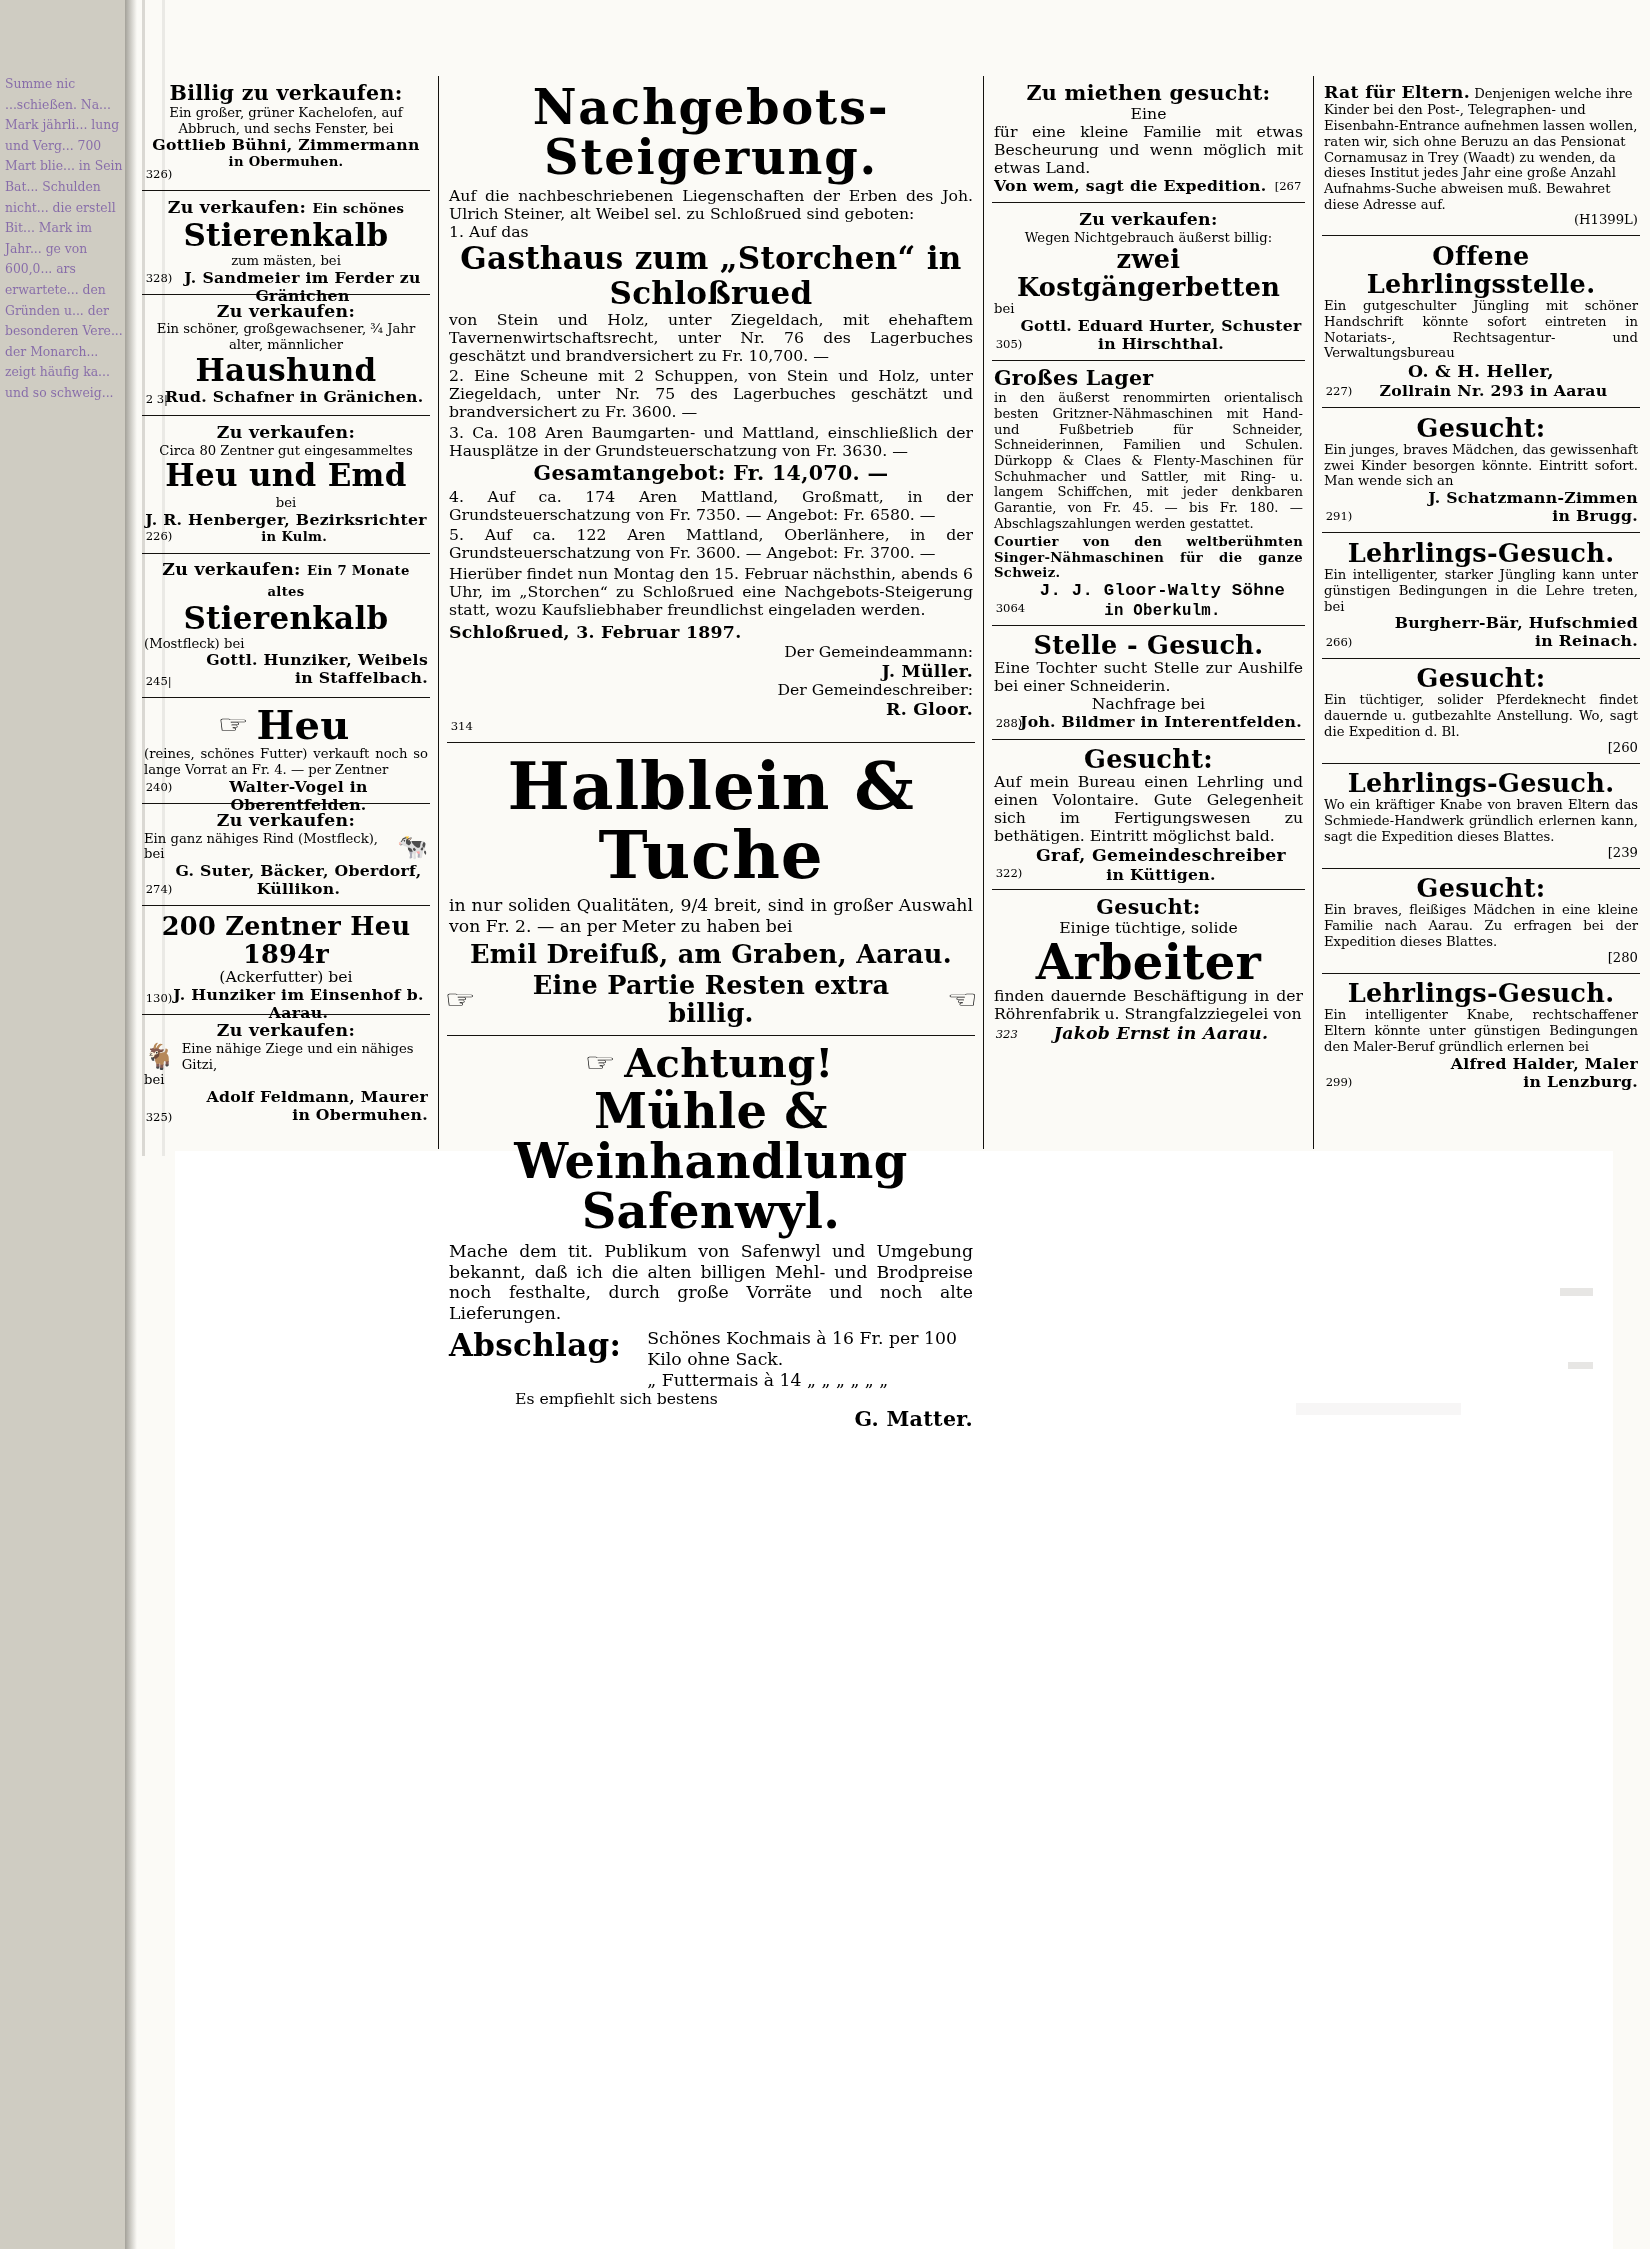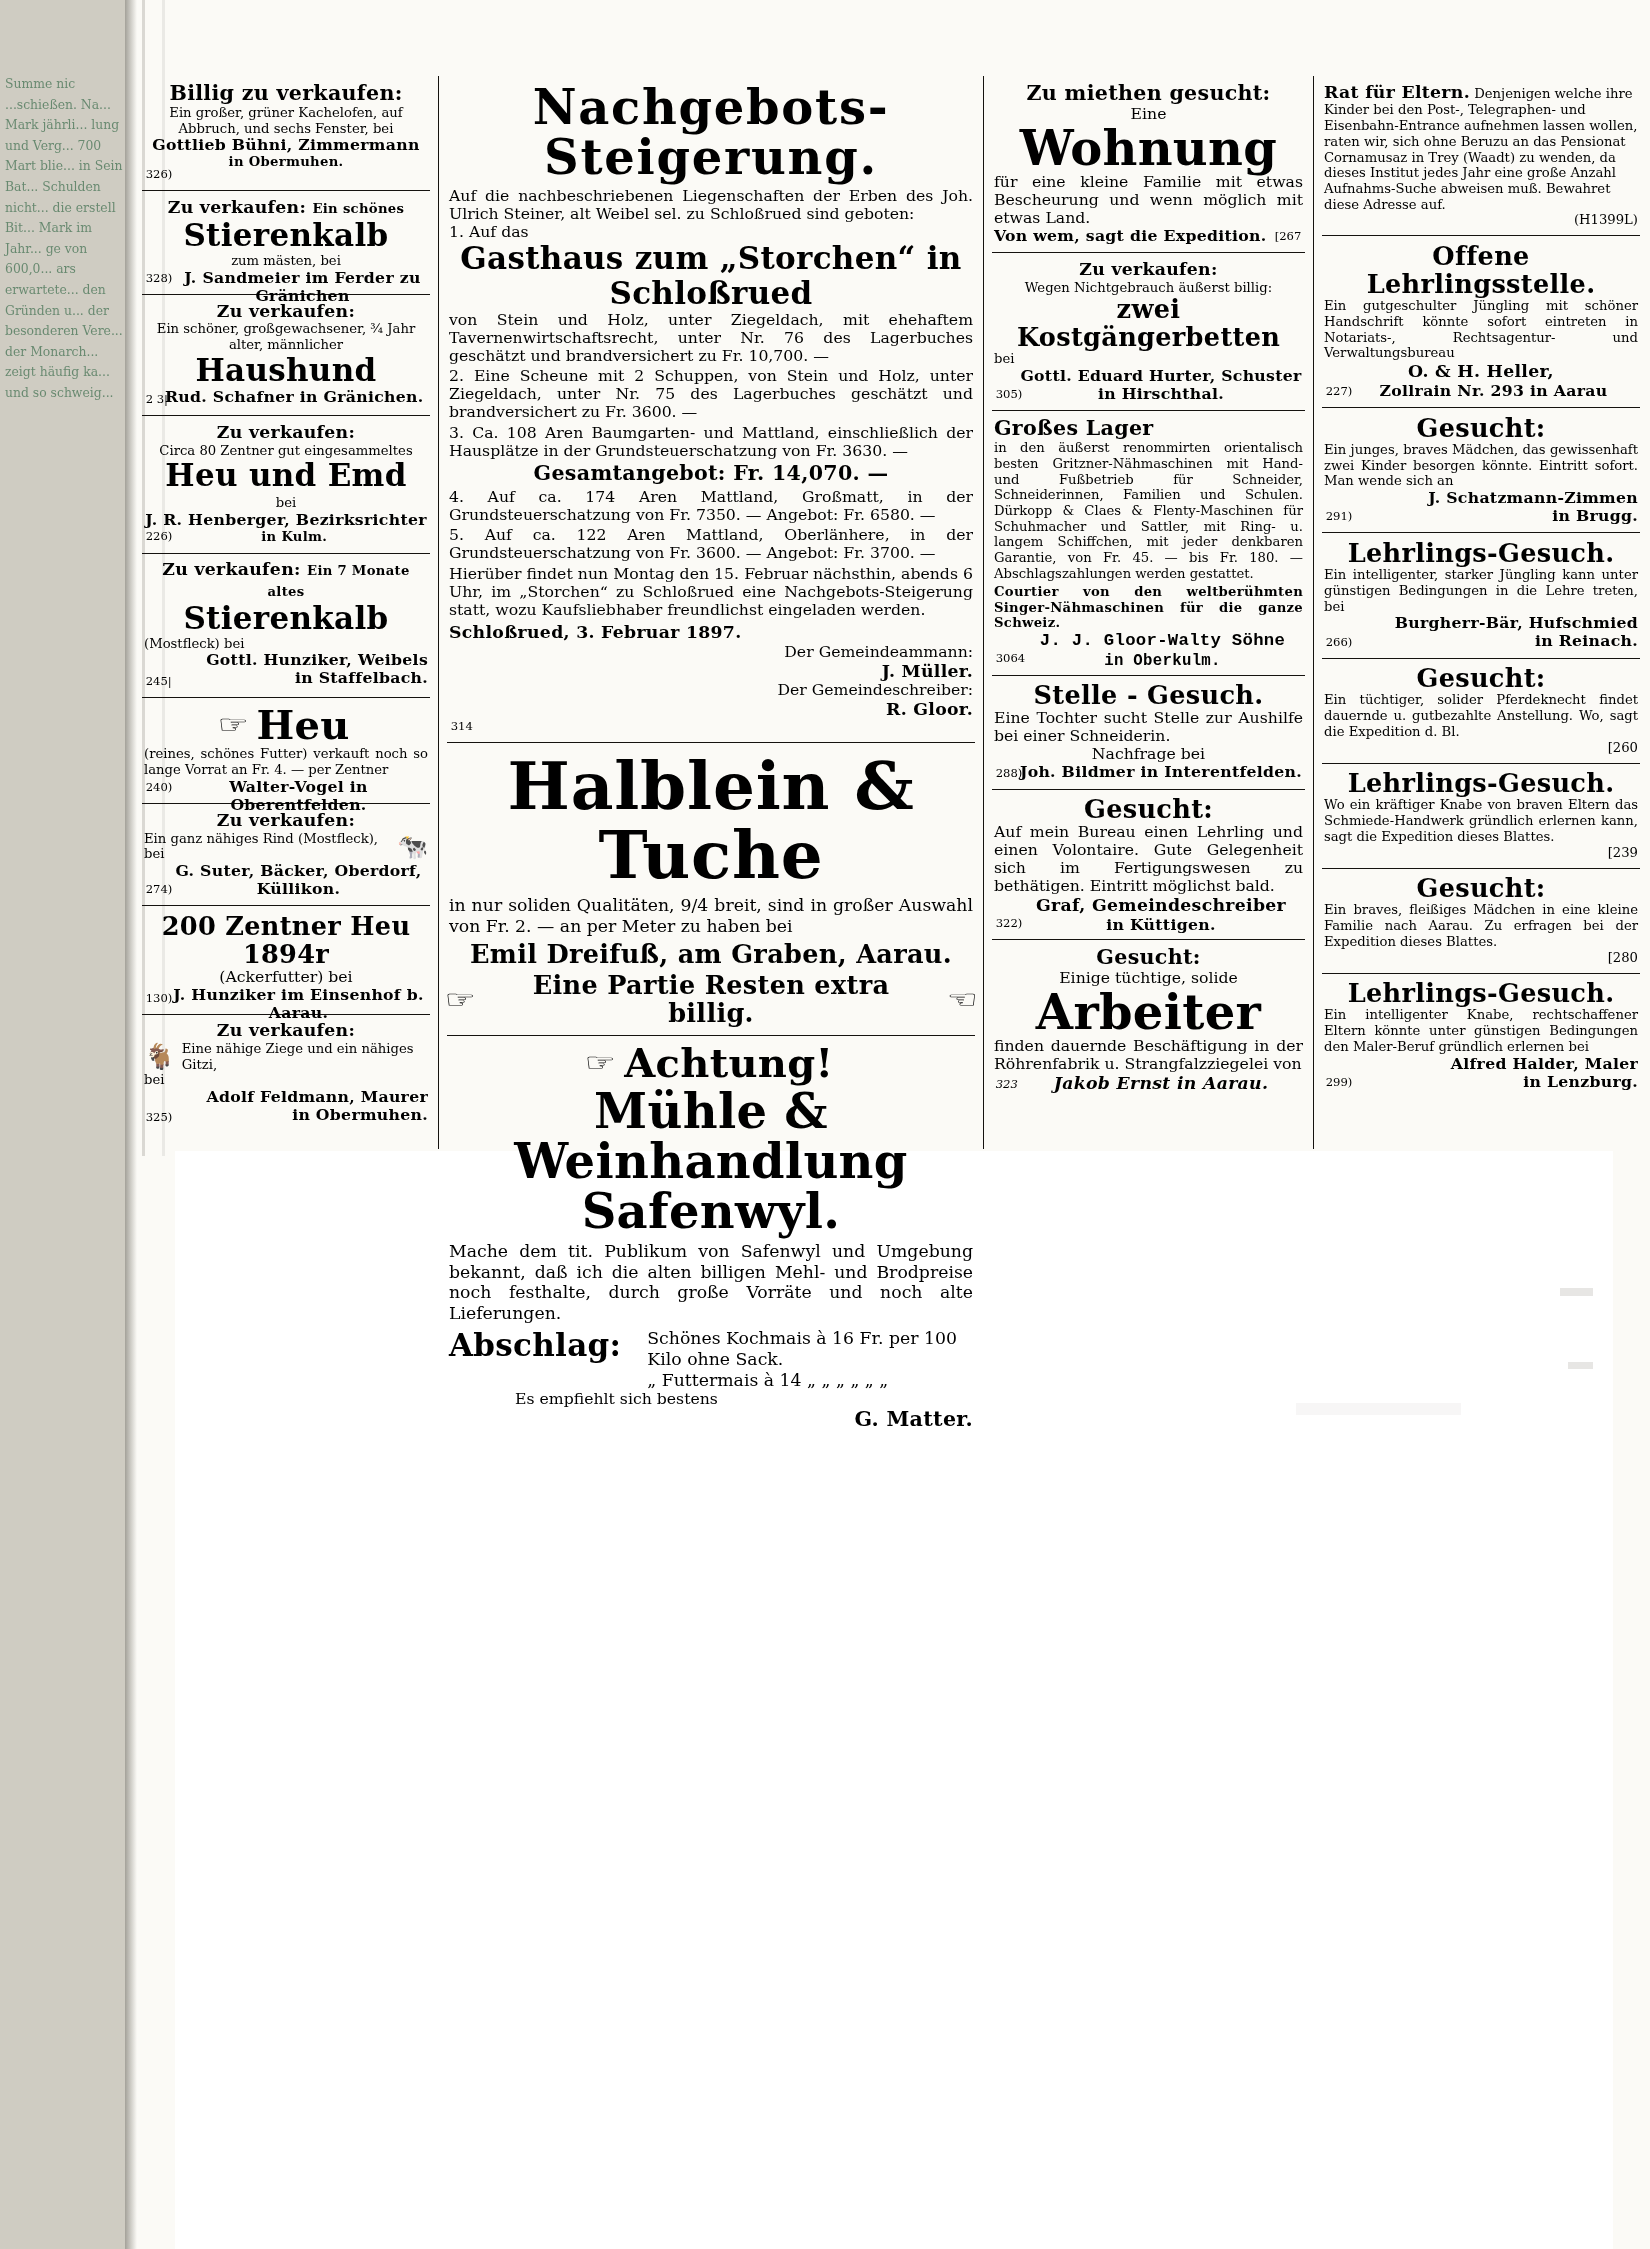--- a/index.html
+++ b/index.html
@@ -3,21 +3,21 @@
 <meta charset="utf-8">
 <style>
   html,body{margin:0;padding:0;background:#b9b6ad;}
   body{width:1651px;height:2250px;position:relative;font-family:"DejaVu Serif",serif;}
 
   
   .page-bg{position:absolute;inset:0;background:#b6b3aa;}
   .paper{position:absolute;left:125px;top:0;width:1525px;height:2250px;background:#fbfaf6;}
   .paper-shadow{position:absolute;left:125px;top:0;width:11.6px;height:2250px;background:linear-gradient(90deg,#8e8b82,#fbfaf6);opacity:.8;}
   .left-strip{position:absolute;left:0;top:0;width:132px;height:2250px;background:#cfccc2;}
-  .left-text{position:absolute;left:0;top:74px;width:125px;color:#14532d;font-size:12.4px;line-height:20.6px;
+  .left-text{position:absolute;left:0;top:74px;width:125px;color:#4c1d95;font-size:12.4px;line-height:20.6px;
       font-family:"DejaVu Serif",serif;overflow:hidden;padding:0 5px;opacity:.55;}
   .lower-blank{position:absolute;left:175px;top:1151px;width:1438px;height:1099px;background:#ffffff;}
   .fold{position:absolute;top:0;width:2.5px;height:1156px;background:rgba(120,117,108,.25);}
 
   
   .sheet{position:absolute;left:134px;top:76px;width:1515px;height:1073px;}
   .cols{position:absolute;left:0;top:0;width:100%;height:100%;display:flex;}
   .col{position:relative;padding:0 8.3px;box-sizing:border-box;}
   .c1{width:305px;border-right:1.7px solid #15120f;}
   .c2{width:545px;border-right:1.7px solid #15120f;}
@@ -238,21 +238,20 @@
       <div style="text-align:right;" class="t20 hd">G. Matter.</div>
     </div>
 
   </div>
 
   <div class="col c3">
 
     <div class="ad">
       <div class="ctr t20 hd">Zu miethen gesucht:</div>
       <div class="ctr t15">Eine</div>
-      <div class="ctr t46 hd">Wohnung</div>
       <div class="just t15">für eine kleine Familie mit etwas Bescheurung und wenn möglich mit etwas Land.</div>
       <div class="lrefwrap" style="height:18px;">
         <span class="rref">[267</span>
         <div class="t15 hd">Von wem, sagt die Expedition.</div>
       </div>
     </div>
 
     <div class="ad">
       <div class="ctr t17 hd">Zu verkaufen:</div>
       <div class="ctr t13">Wegen Nichtgebrauch äußerst billig:</div>

